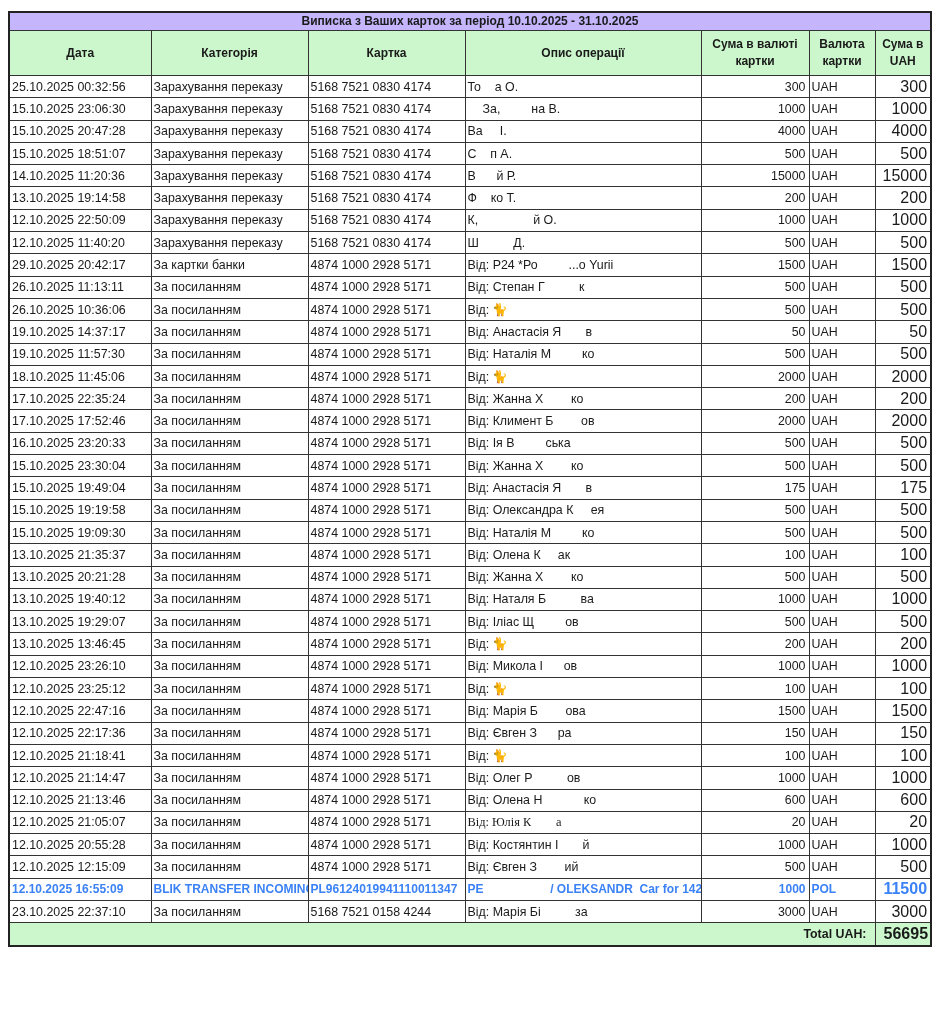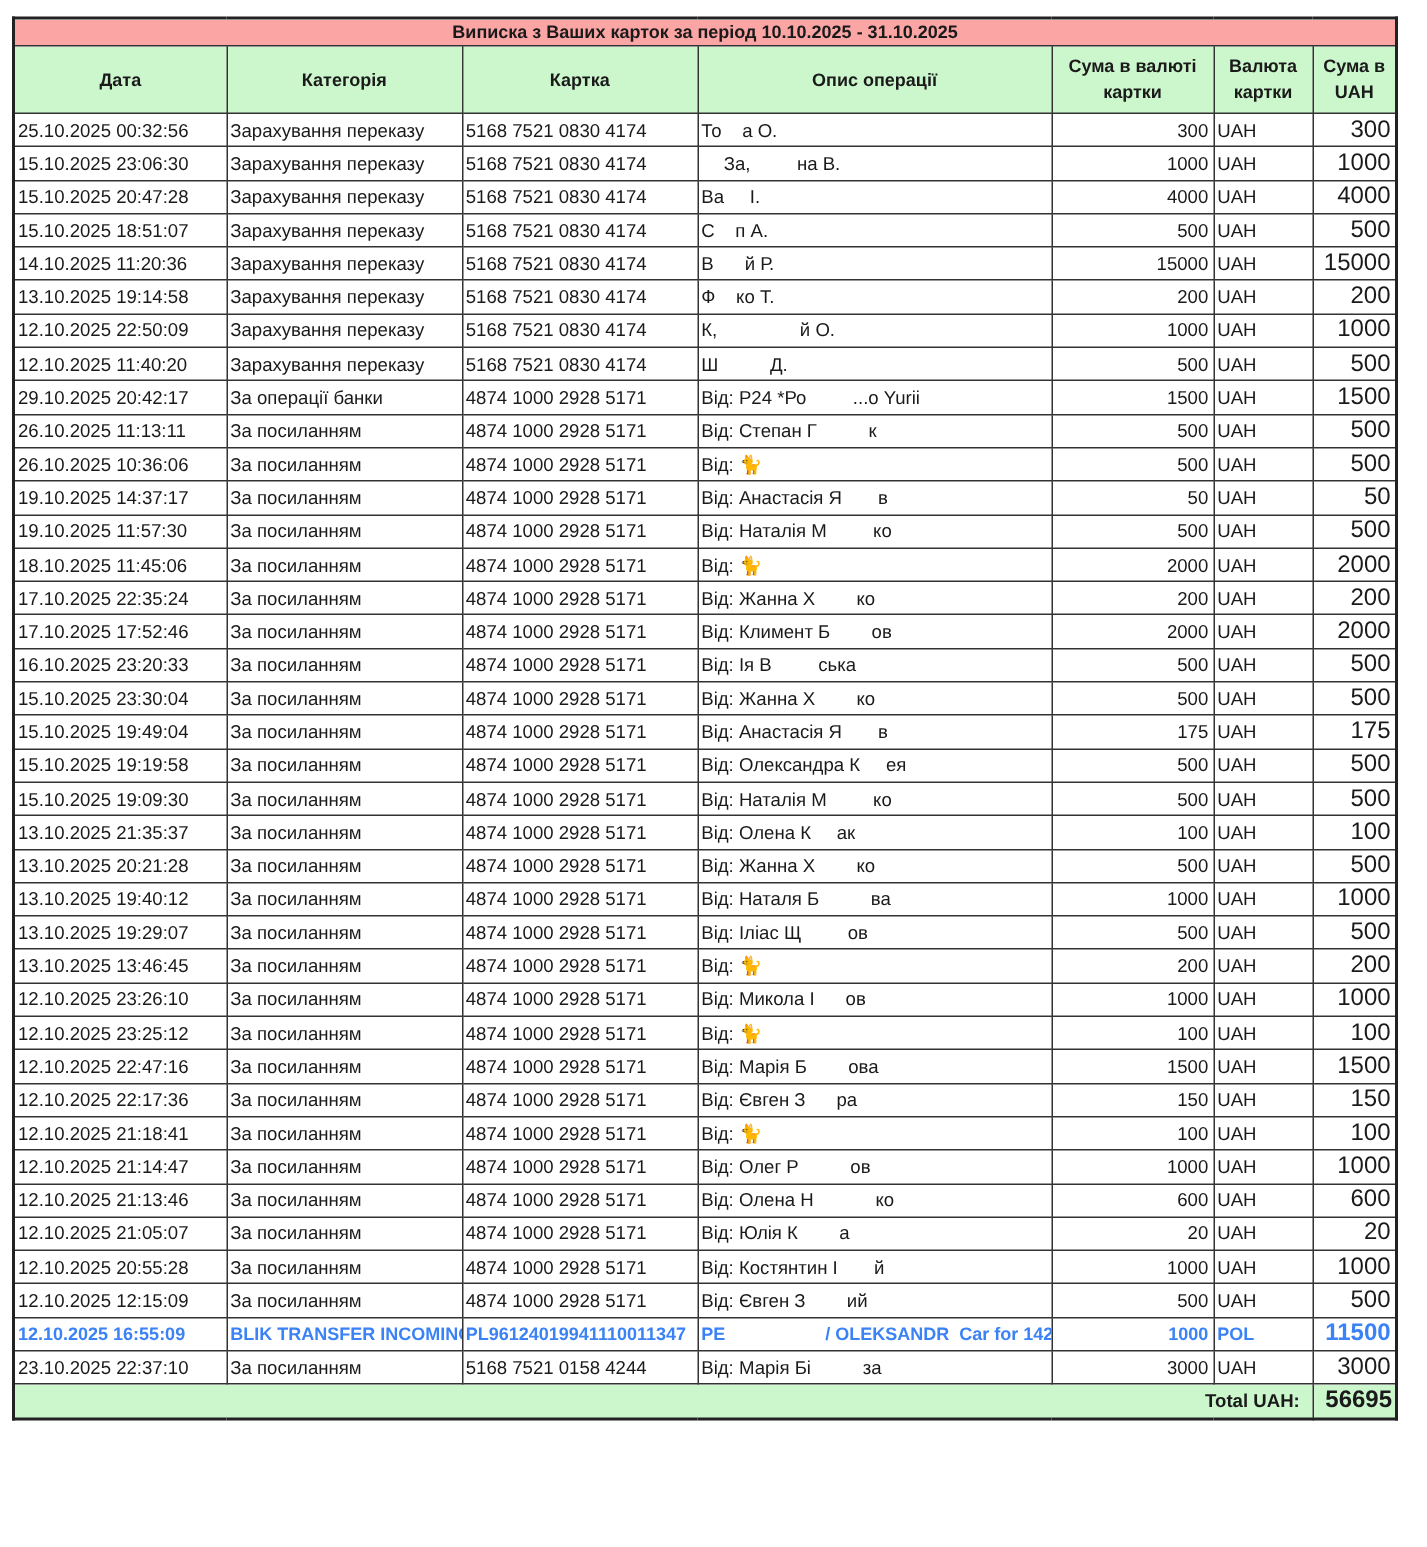--- a/index.html
+++ b/index.html
@@ -15,21 +15,21 @@
     border: 1.4px solid #333;
     padding: 0 2px;
     font-size: 12.4px;
     color: #1a1a1a;
     white-space: nowrap;
     overflow: hidden;
     height: 21.3px;
     line-height: 20px;
   }
   .title-row td {
-    background: #fca5a5;
+    background: #c4b5fd;
     font-weight: bold;
     text-align: center;
     font-size: 12px;
     height: 17px;
     line-height: 17px;
   }
   .head-row th {
     background: #ccf7cc;
     font-weight: bold;
     text-align: center;
@@ -139,21 +139,21 @@
         <td>12.10.2025 11:40:20</td>
         <td>Зарахування переказу</td>
         <td>5168 7521 0830 4174</td>
         <td class="desc" style="white-space: pre;">Ш          Д.</td>
         <td class="num">500</td>
         <td>UAH</td>
         <td class="uah">500</td>
       </tr>
       <tr>
         <td>29.10.2025 20:42:17</td>
-        <td>За операції банки</td>
+        <td>За картки банки</td>
         <td>4874 1000 2928 5171</td>
         <td class="desc" style="white-space: pre;">Від: P24 *Ро         ...о Yurii</td>
         <td class="num">1500</td>
         <td>UAH</td>
         <td class="uah">1500</td>
       </tr>
       <tr>
         <td>26.10.2025 11:13:11</td>
         <td>За посиланням</td>
         <td>4874 1000 2928 5171</td>
@@ -366,21 +366,21 @@
         <td>4874 1000 2928 5171</td>
         <td class="desc" style="white-space: pre;">Від: Олена Н            ко</td>
         <td class="num">600</td>
         <td>UAH</td>
         <td class="uah">600</td>
       </tr>
       <tr>
         <td>12.10.2025 21:05:07</td>
         <td>За посиланням</td>
         <td>4874 1000 2928 5171</td>
-        <td class="desc" style="white-space: pre;">Від: Юлія К        а</td>
+        <td class="desc" style="white-space: pre; font-family: Liberation Serif, serif;">Від: Юлія К        а</td>
         <td class="num">20</td>
         <td>UAH</td>
         <td class="uah">20</td>
       </tr>
       <tr>
         <td>12.10.2025 20:55:28</td>
         <td>За посиланням</td>
         <td>4874 1000 2928 5171</td>
         <td class="desc" style="white-space: pre;">Від: Костянтин І       й</td>
         <td class="num">1000</td>

